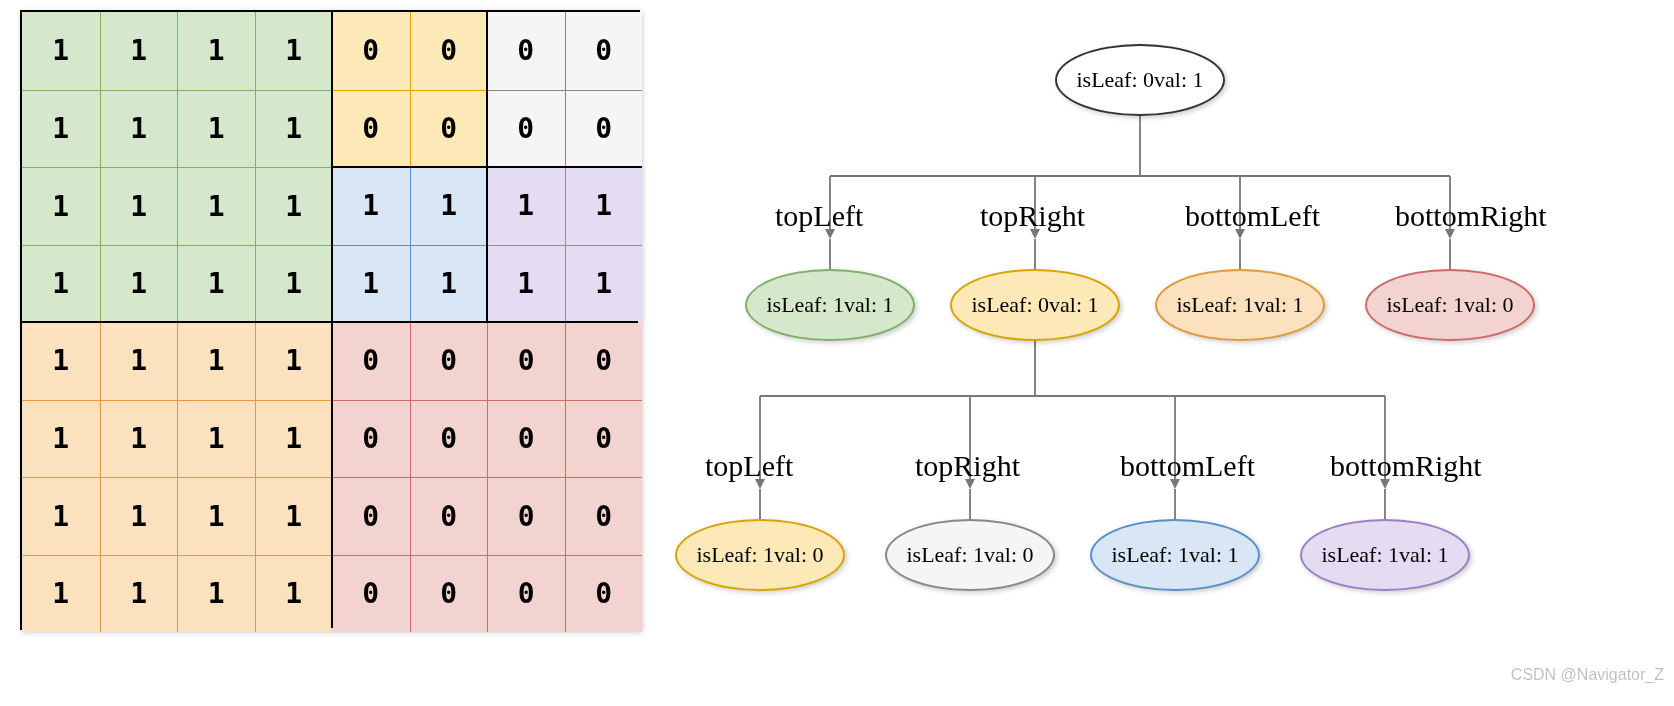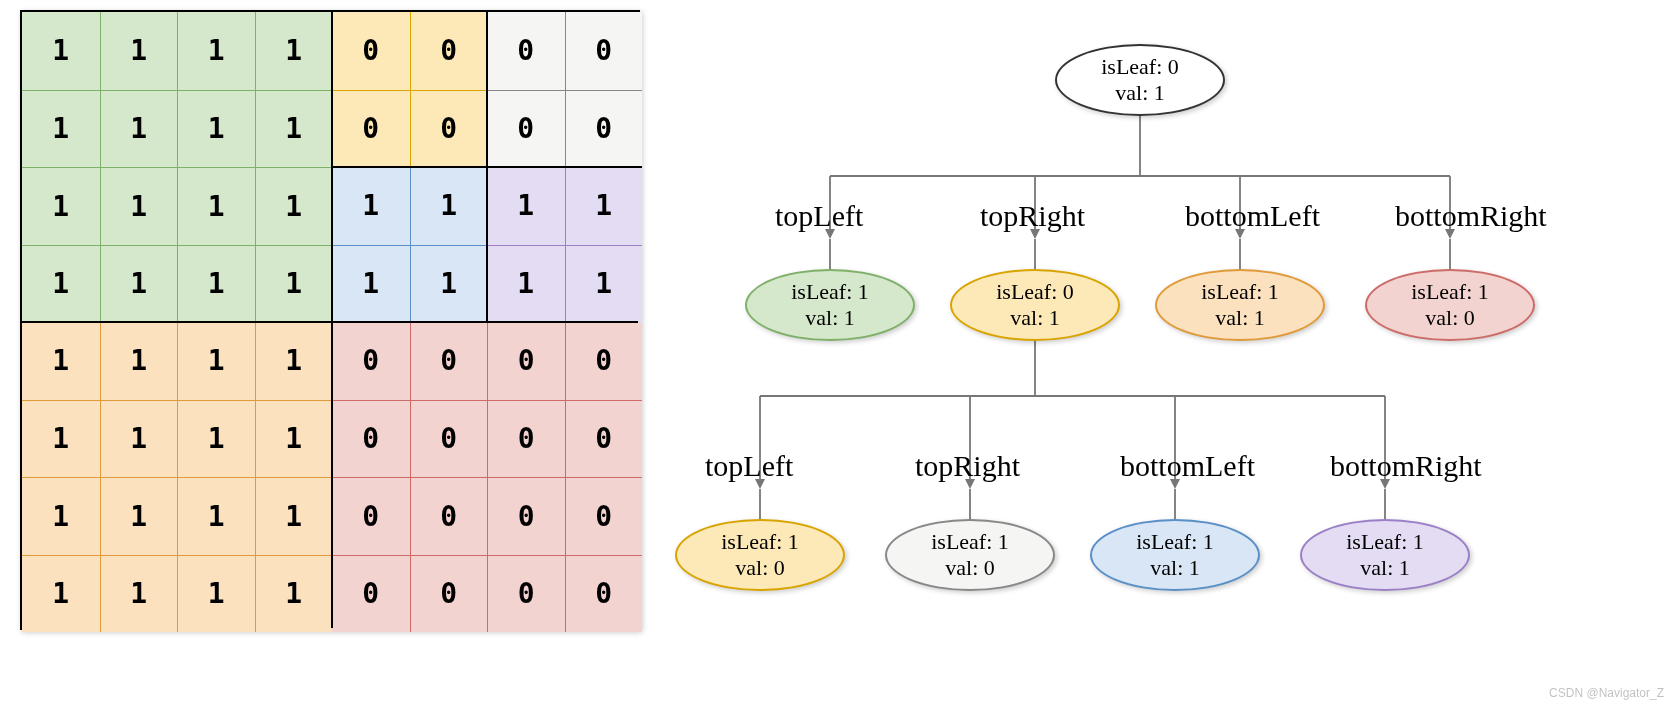--- a/index.html
+++ b/index.html
@@ -1,26 +1,26 @@
 <!DOCTYPE html>
 <html><head>
 <meta charset="utf-8">
 <style>
   *{box-sizing:border-box}
   body{margin:0;font-family:"Comic Sans MS","Chalkboard SE",cursive;font-size:22px;color:#000;background:#fff;position:relative;width:1674px;height:706px}
   .wrap{display:flex;gap:60px;padding:10px 20px}
   .grid{position:relative;width:620px;height:620px;border:2px solid #000;box-shadow:2px 2px 6px rgba(0,0,0,.25)}
   .cell{position:absolute;display:flex;align-items:center;justify-content:center;font-size:28px;font-weight:bold;font-family:Menlo,Consolas,monospace}
   .tree{position:relative;flex:1;height:650px}
-  .node{position:absolute;border:2px solid;border-radius:50%;display:flex;flex-direction:column;align-items:center;justify-content:center;text-align:center;line-height:1.2;box-shadow:2px 2px 5px rgba(0,0,0,.2);padding:4px 10px;white-space:nowrap}
+  .node{position:absolute;border:2px solid;border-radius:50%;display:flex;flex-direction:row;align-items:center;justify-content:center;text-align:center;line-height:1.2;box-shadow:2px 2px 5px rgba(0,0,0,.2);padding:4px 10px;white-space:nowrap}
   .lbl{position:absolute;font-size:30px}
   svg.edges{position:absolute;inset:0;width:100%;height:100%;overflow:visible}
   line{stroke:#777;stroke-width:1.8}
   polygon{fill:#777}
-  .watermark{position:absolute;right:10px;bottom:6px;color:rgba(0,0,0,.25);font-family:Arial,sans-serif;font-size:12px}
+  .watermark{position:absolute;right:10px;bottom:22px;color:rgba(0,0,0,.25);font-family:Arial,sans-serif;font-size:16px}
 </style>
 </head>
 <body>
 
 <div class="wrap">
   <div class="grid" id="grid">
       <div class="cell" style="left: 0px; top: 0px; width: 77.5px; height: 77.5px; background: rgb(214, 232, 203); border-width: 0px; border-style: initial; border-color: initial;">1</div>
       <div class="cell" style="left: 77.5px; top: 0px; width: 77.5px; height: 77.5px; background: rgb(214, 232, 203); border-width: 0px 0px 0px 1.5px; border-top-style: initial; border-top-color: initial; border-left-style: solid; border-left-color: rgb(127, 176, 105); border-right-style: initial; border-right-color: initial; border-bottom-style: initial; border-bottom-color: initial;">1</div>
       <div class="cell" style="left: 155px; top: 0px; width: 77.5px; height: 77.5px; background: rgb(214, 232, 203); border-width: 0px 0px 0px 1.5px; border-top-style: initial; border-top-color: initial; border-left-style: solid; border-left-color: rgb(127, 176, 105); border-right-style: initial; border-right-color: initial; border-bottom-style: initial; border-bottom-color: initial;">1</div>
       <div class="cell" style="left: 232.5px; top: 0px; width: 77.5px; height: 77.5px; background: rgb(214, 232, 203); border-width: 0px 0px 0px 1.5px; border-top-style: initial; border-top-color: initial; border-left-style: solid; border-left-color: rgb(127, 176, 105); border-right-style: initial; border-right-color: initial; border-bottom-style: initial; border-bottom-color: initial;">1</div>

